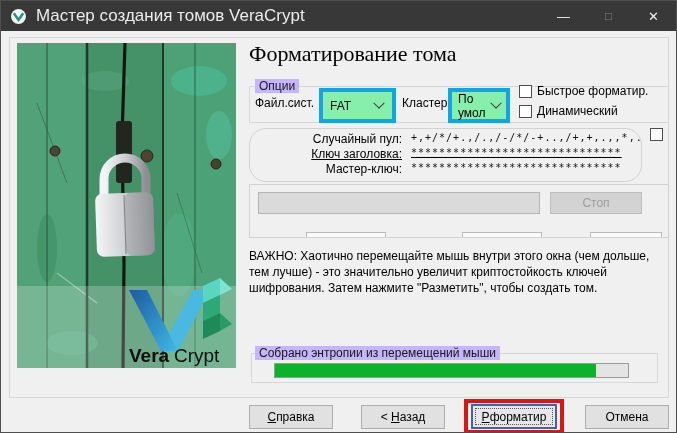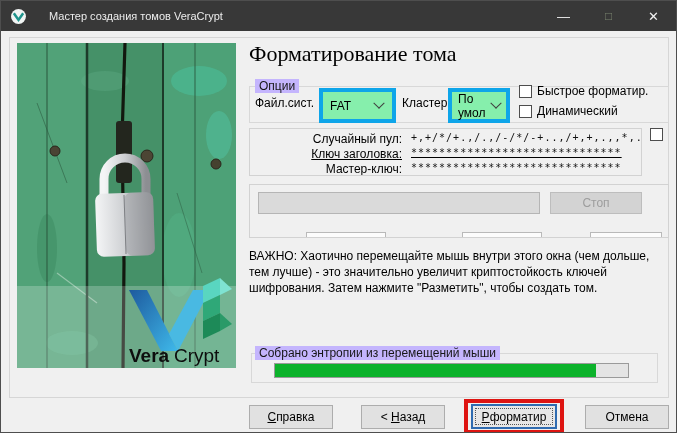--- a/index.html
+++ b/index.html
@@ -3,21 +3,21 @@
 <meta charset="utf-8">
 <style>
   html,body{margin:0;padding:0;background:#c8c8c8;}
   .window{position:relative;width:677px;height:433px;background:#f0f0f0;
     font-family:"Liberation Sans",sans-serif;box-sizing:border-box;
     border:1px solid #4e4e4e;overflow:hidden;}
   
   .titlebar{position:absolute;top:0;left:0;right:0;height:30px;background:#383838;
     display:flex;align-items:center;}
   .app-icon{width:17px;height:17px;margin-left:9px;flex:0 0 auto;}
-  .title{color:#ececec;font-size:11px;margin-left:22px;white-space:nowrap;}
+  .title{color:#ececec;font-size:17px;margin-left:9px;white-space:nowrap;}
   .win-controls{margin-left:auto;display:flex;height:100%;}
   .win-btn{width:45px;height:100%;display:flex;align-items:center;justify-content:center;
     color:#f2f2f2;font-size:13px;cursor:default;}
   .win-btn.max{color:#79836e;font-size:12px;}
   
   .outer-box{position:absolute;left:8px;top:36px;width:660px;height:361px;
     border:1px solid #d6d6d6;box-sizing:border-box;}
   .photo{position:absolute;left:16px;top:42px;width:219px;height:325px;}
   .page-title{position:absolute;left:248px;top:40px;
     font-family:"Liberation Serif",serif;font-size:22px;color:#000;}
@@ -156,21 +156,21 @@
   </div>
   <div class="cbrow" style="left:518px;top:83px;">
     <span class="cb"></span>
     <span>Быстрое форматир.</span>
   </div>
   <div class="cbrow" style="left:518px;top:103px;">
     <span class="cb"></span>
     <span>Динамический</span>
   </div>
 
-  <div class="panel" style="left:248px;top:127px;width:393px;height:48px;">
+  <div class="panel" style="left:248px;top:127px;width:393px;height:54px;border-radius:17px;">
     <div class="pool-row" style="top:3px;">
       <span class="pool-lbl">Случайный пул:</span>
       <span class="pool-val">+,+/*/+.,/.,/-/*/-+..,/+,+,.,,*,..</span>
     </div>
     <div class="pool-row" style="top:18px;text-decoration:underline;">
       <span class="pool-lbl">Ключ заголовка:</span>
       <span class="pool-val">******************************</span>
     </div>
     <div class="pool-row" style="top:33px;">
       <span class="pool-lbl">Мастер-ключ:</span>

